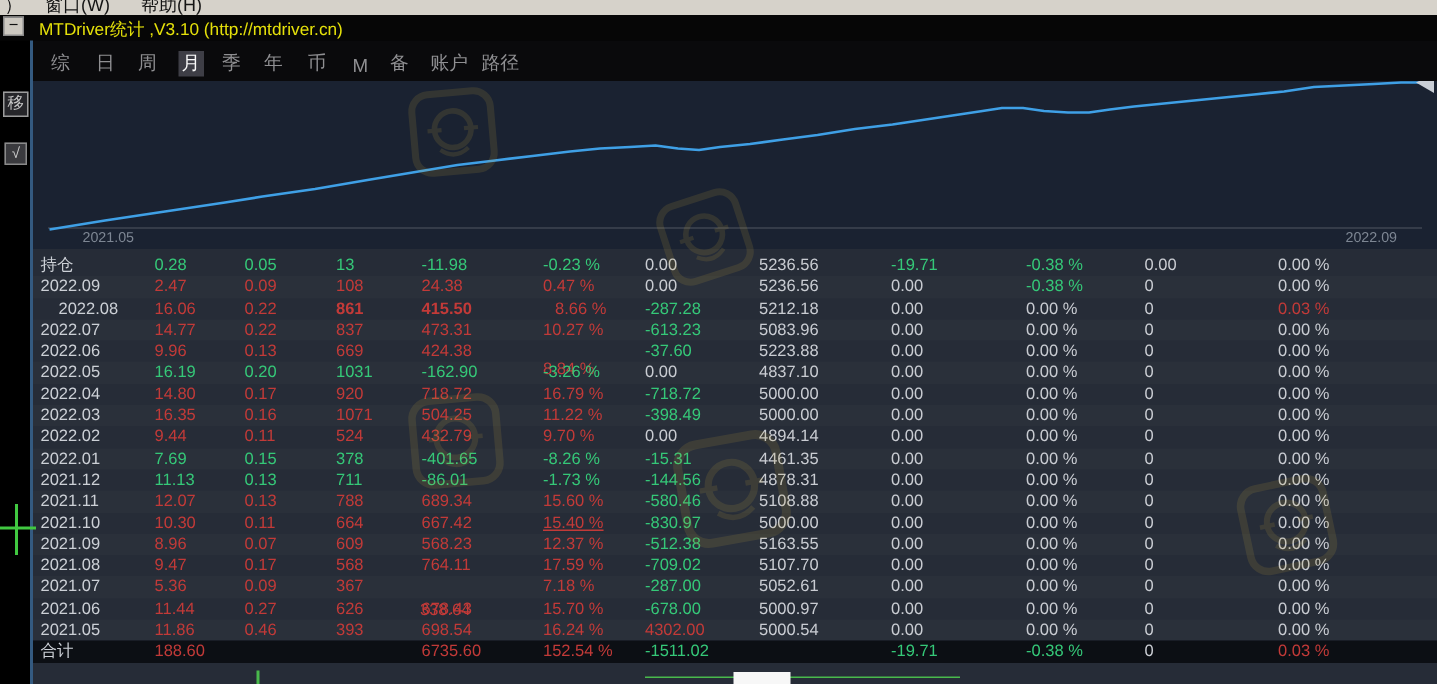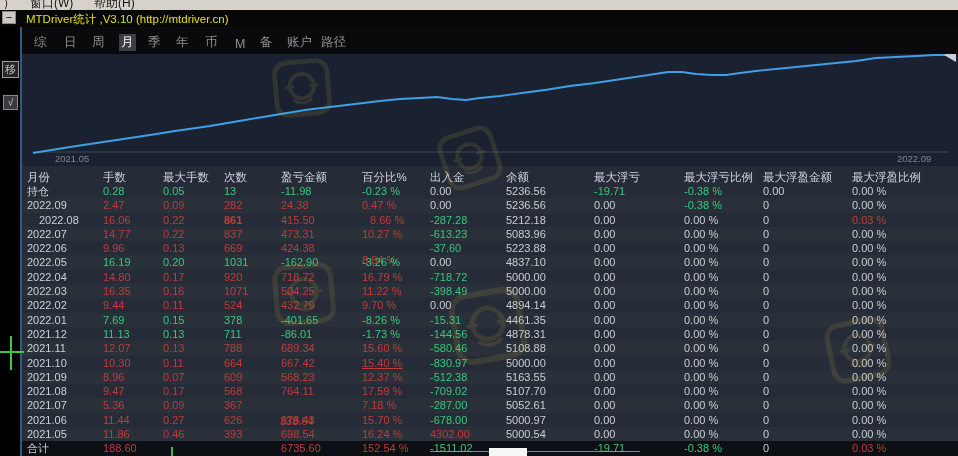--- a/index.html
+++ b/index.html
@@ -92,69 +92,55 @@
     <svg id="chartsvg" width="936" height="112">
         <line x1="10" y1="98" x2="926" y2="98" stroke="#3f4652" stroke-width="1"></line>
         <polyline points="11,99 48,93 88,87 128,81 153,77 188,72 223,66 253,61 283,56 308,53 333,50 358,47 378,45 398,44 415,43 430,45 444,46 458,44 478,42 500,39 523,36 548,32 573,29 593,26 613,23 633,20 646,18 660,18 674,20 690,21 704,21 718,19 734,17 754,15 774,13 794,11 814,9 834,7 854,4 874,3 894,2 912,1 926,1" fill="none" stroke="#3fa0e6" stroke-width="1.8" stroke-linejoin="round"></polyline>
         <polygon points="922,1 934,-5 934,8" fill="#c9ced6"></polygon>
       </svg>
     <div class="axlbl" id="axlbl-left">2021.05</div>
     <div class="axlbl" id="axlbl-right">2022.09</div>
   </div>
 
   <div id="tablepanel" class="abs">
-    <div class="thead" id="thead">
-        <span class="hcell" style="left: 5px;">月份</span>
-        <span class="hcell" style="left: 81px;">手数</span>
-        <span class="hcell" style="left: 141px;">最大手数</span>
-        <span class="hcell" style="left: 202px;">次数</span>
-        <span class="hcell" style="left: 259px;">盈亏金额</span>
-        <span class="hcell" style="left: 340px;">百分比%</span>
-        <span class="hcell" style="left: 408px;">出入金</span>
-        <span class="hcell" style="left: 484px;">余额</span>
-        <span class="hcell" style="left: 572px;">最大浮亏</span>
-        <span class="hcell" style="left: 662px;">最大浮亏比例</span>
-        <span class="hcell" style="left: 741px;">最大浮盈金额</span>
-        <span class="hcell" style="left: 830px;">最大浮盈比例</span>
-      </div>
     <div id="tbody">
         <div class="trow">
           <span class="cell c-m" style="left: 5px;">持仓</span>
           <span class="cell c-g" style="left: 81px;">0.28</span>
           <span class="cell c-g" style="left: 141px;">0.05</span>
           <span class="cell c-g" style="left: 202px;">13</span>
           <span class="cell c-g" style="left: 259px;">-11.98</span>
           <span class="cell c-g" style="left: 340px;">-0.23 %</span>
           <span class="cell c-w" style="left: 408px;">0.00</span>
           <span class="cell c-w" style="left: 484px;">5236.56</span>
           <span class="cell c-g" style="left: 572px;">-19.71</span>
           <span class="cell c-g" style="left: 662px;">-0.38 %</span>
           <span class="cell c-w" style="left: 741px;">0.00</span>
           <span class="cell c-w" style="left: 830px;">0.00 %</span>
         </div>
         <div class="trow odd">
           <span class="cell c-m" style="left: 5px;">2022.09</span>
           <span class="cell c-r" style="left: 81px;">2.47</span>
           <span class="cell c-r" style="left: 141px;">0.09</span>
-          <span class="cell c-r" style="left: 202px;">282</span>
+          <span class="cell c-r" style="left: 202px;">108</span>
           <span class="cell c-r" style="left: 259px;">24.38</span>
           <span class="cell c-r" style="left: 340px;">0.47 %</span>
           <span class="cell c-w" style="left: 408px;">0.00</span>
           <span class="cell c-w" style="left: 484px;">5236.56</span>
           <span class="cell c-w" style="left: 572px;">0.00</span>
           <span class="cell c-g" style="left: 662px;">-0.38 %</span>
           <span class="cell c-w" style="left: 741px;">0</span>
           <span class="cell c-w" style="left: 830px;">0.00 %</span>
         </div>
         <div class="trow">
           <span class="cell c-m" style="left: 5px; margin-left: 12px;">2022.08</span>
           <span class="cell c-r" style="left: 81px;">16.06</span>
           <span class="cell c-r" style="left: 141px;">0.22</span>
           <span class="cell c-r" style="left: 202px; font-weight: bold;">861</span>
-          <span class="cell c-r" style="left: 259px;">415.50</span>
+          <span class="cell c-r" style="left: 259px; font-weight: bold;">415.50</span>
           <span class="cell c-r" style="left: 348px;">8.66 %</span>
           <span class="cell c-g" style="left: 408px;">-287.28</span>
           <span class="cell c-w" style="left: 484px;">5212.18</span>
           <span class="cell c-w" style="left: 572px;">0.00</span>
           <span class="cell c-w" style="left: 662px;">0.00 %</span>
           <span class="cell c-w" style="left: 741px;">0</span>
           <span class="cell c-r" style="left: 830px;">0.03 %</span>
         </div>
         <div class="trow odd">
           <span class="cell c-m" style="left: 5px;">2022.07</span>

